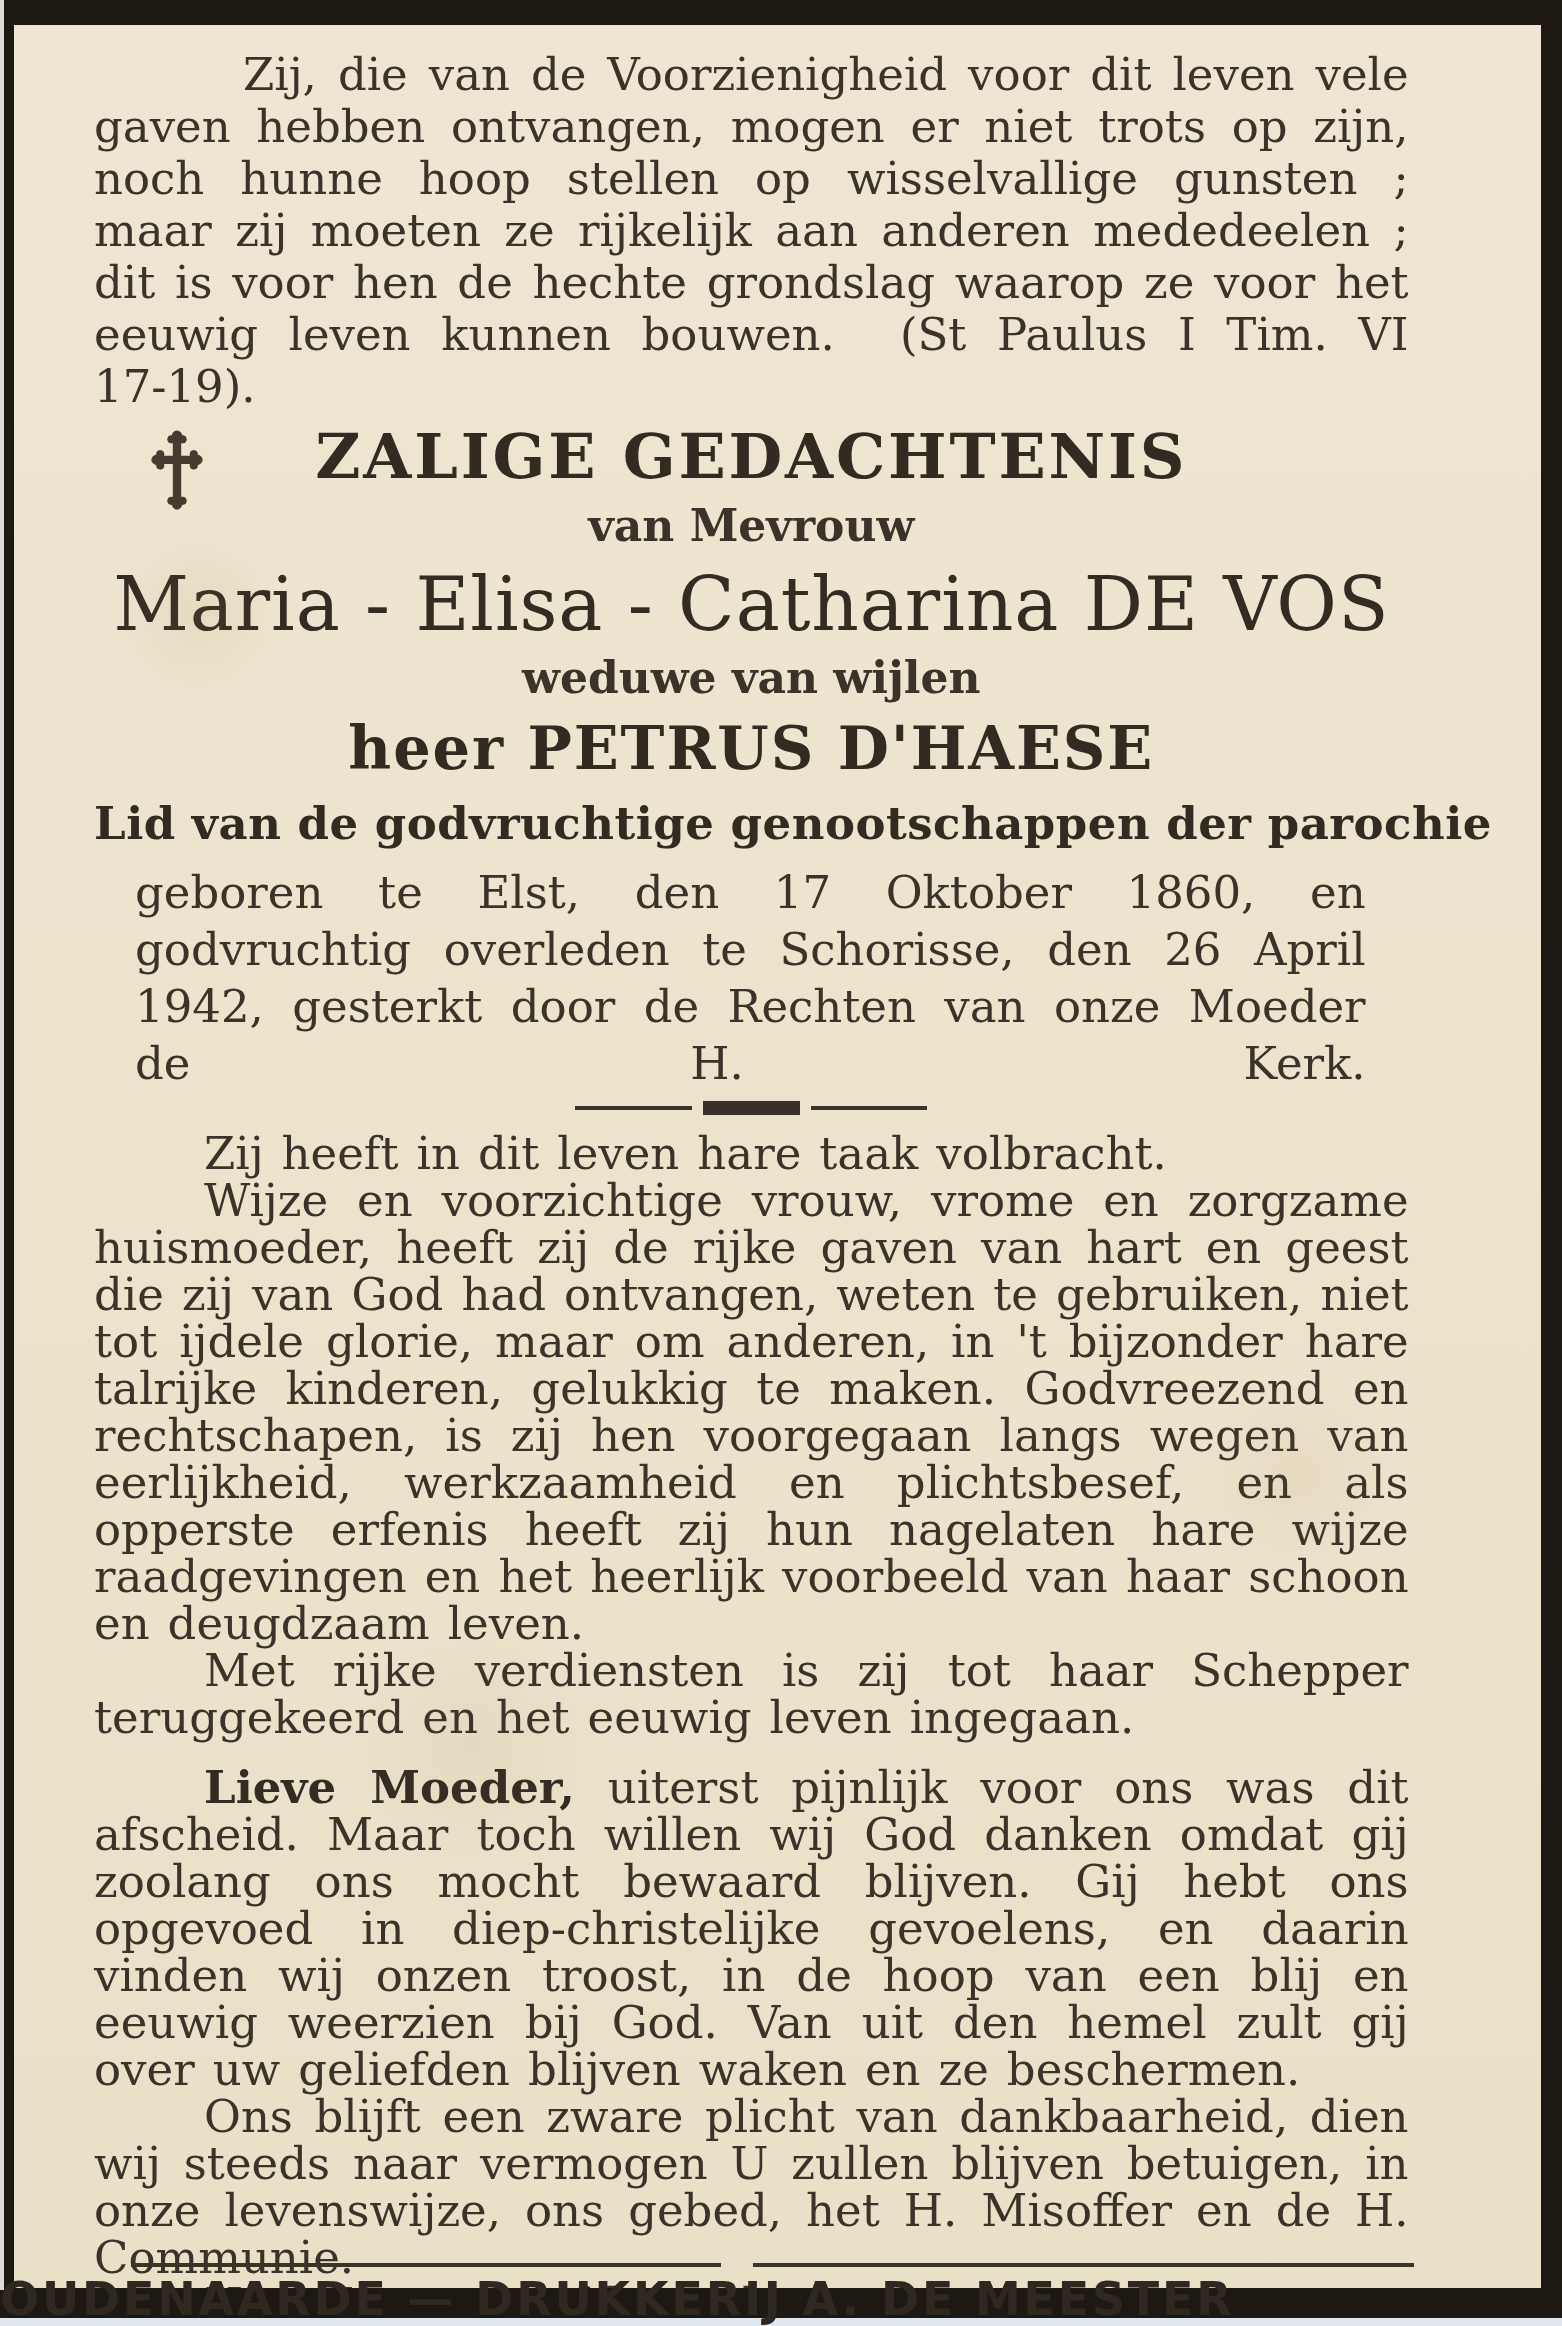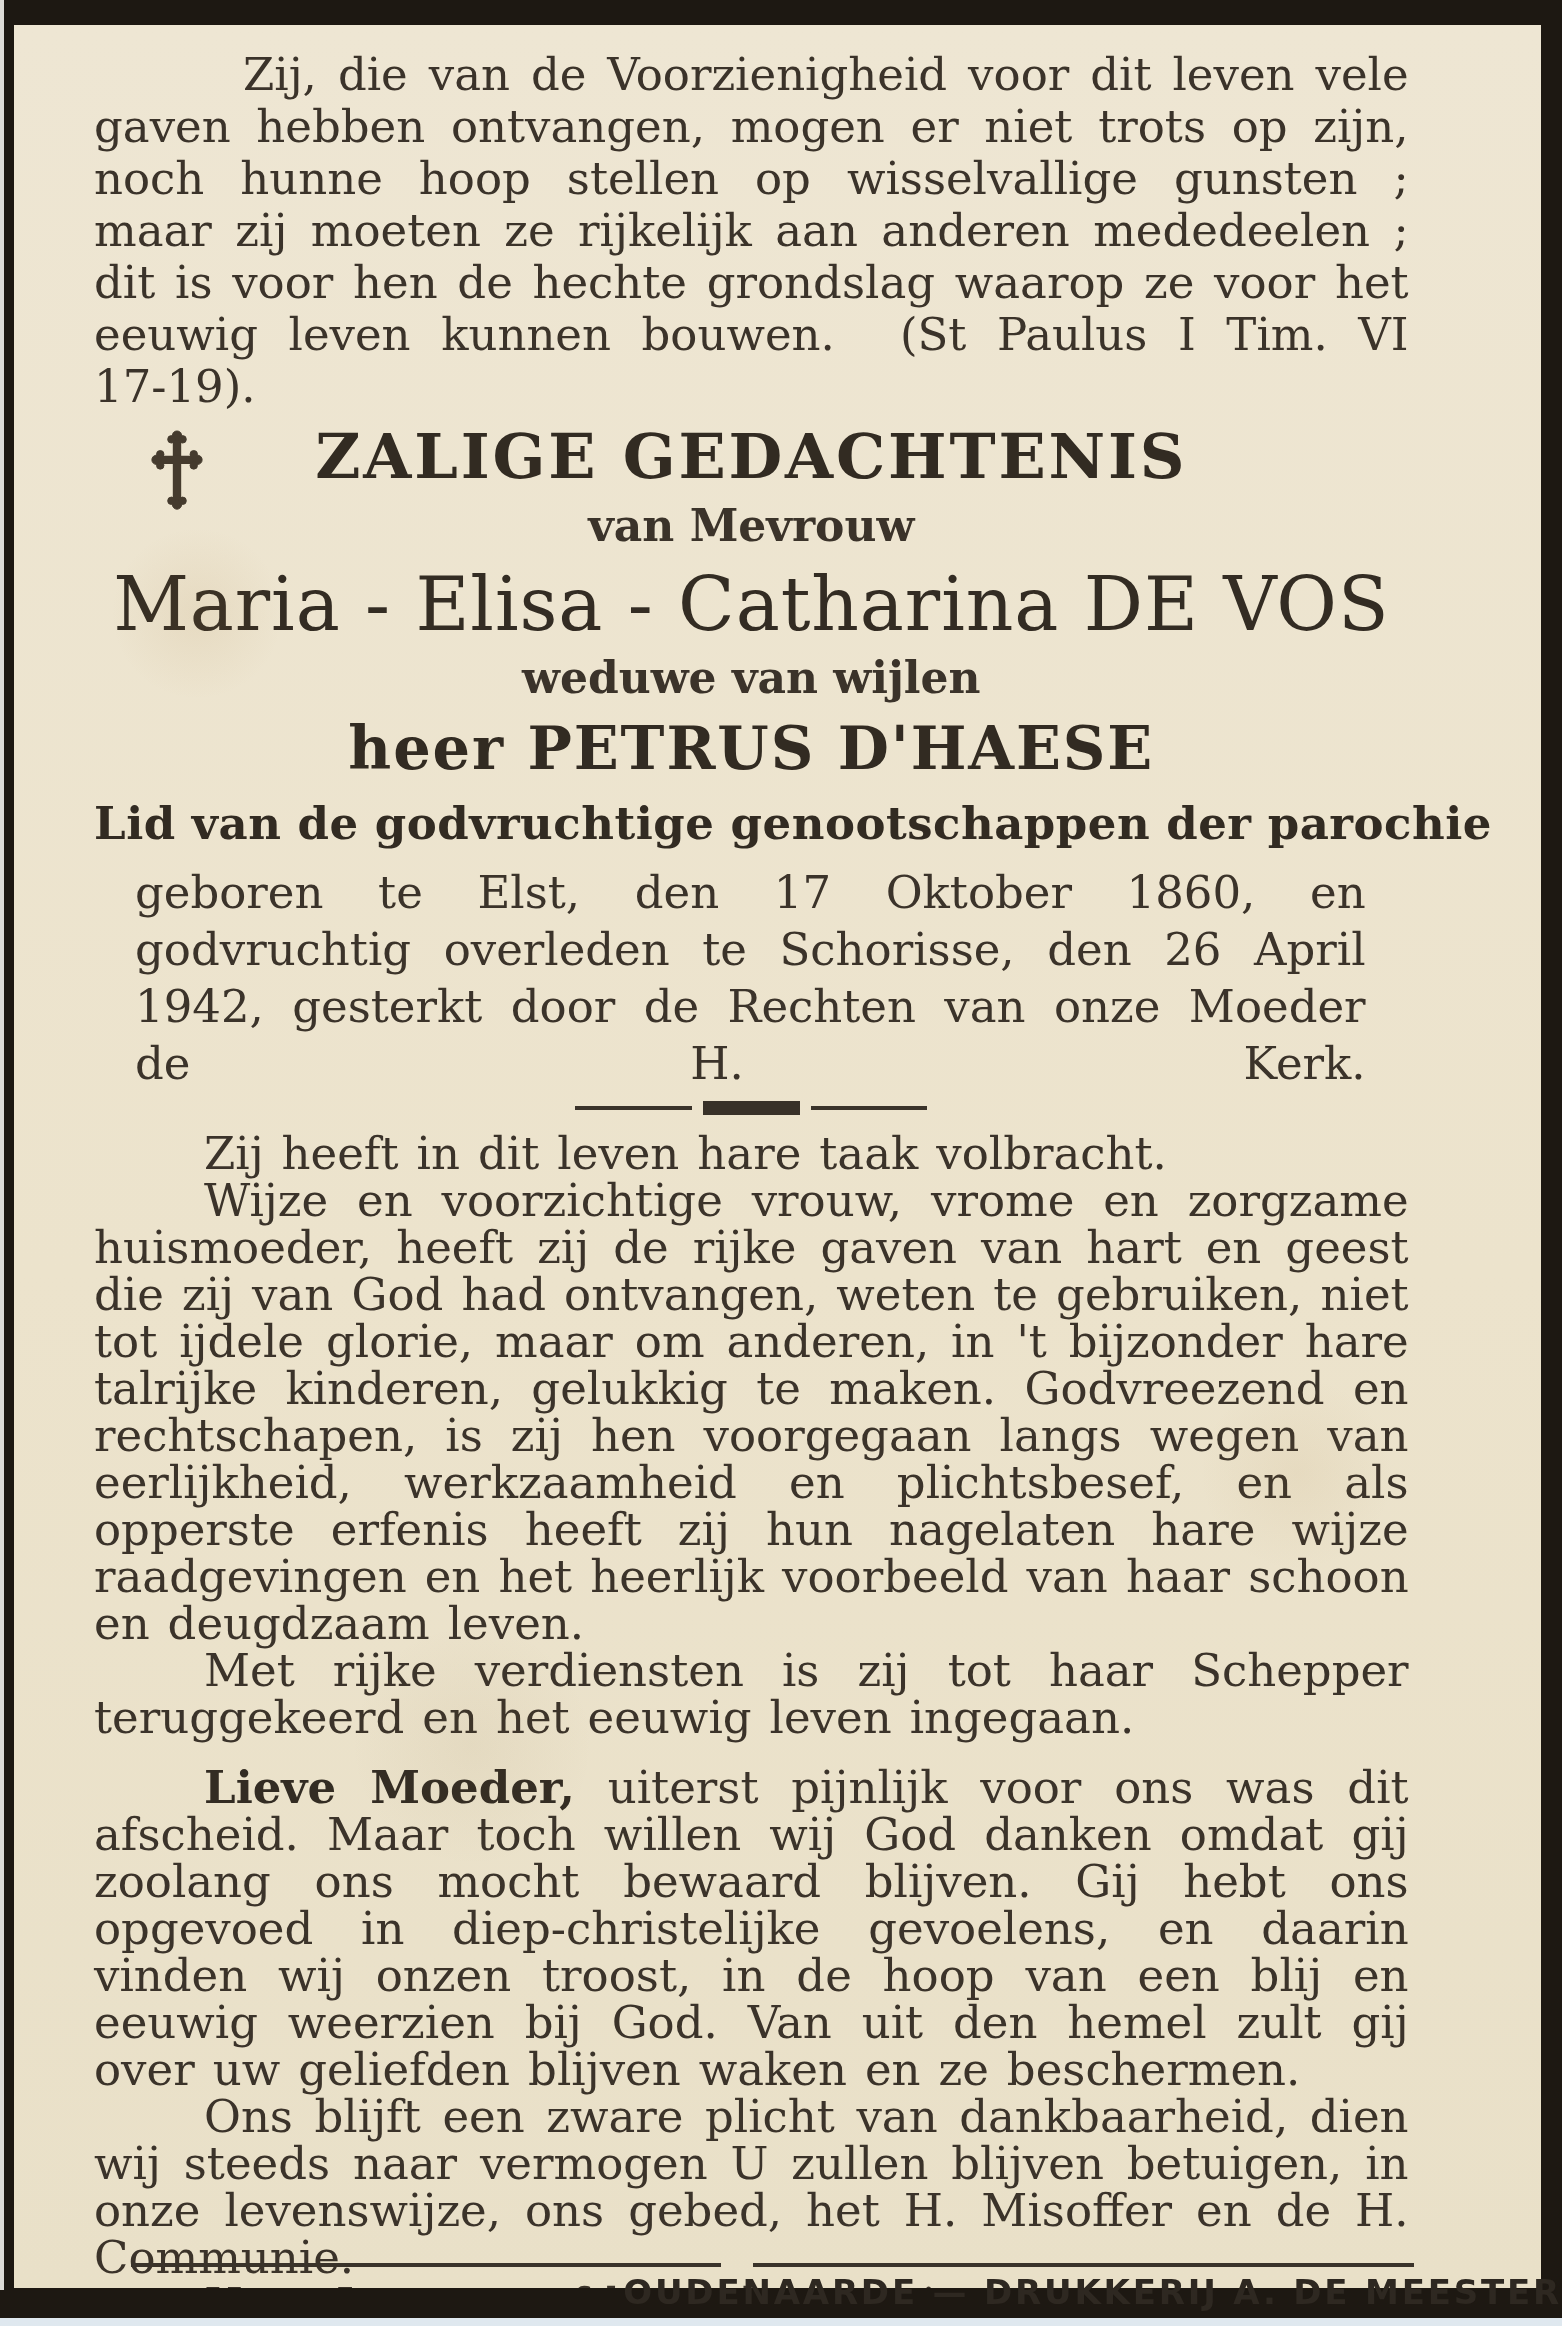--- a/index.html
+++ b/index.html
@@ -46,22 +46,22 @@
   
   .bodytext{margin-top:15px;}
   .bp{margin:0;font-size:45px;line-height:47px;text-align:justify;
       text-indent:110px;word-spacing:3.7px;}
   .bp.space-before{margin-top:22.4px;}
   .bp strong{font-weight:bold;color:#332c23;}
 
   
   .rule{position:absolute;left:131px;width:1283px;top:2263px;height:3.7px;
         background:linear-gradient(to right,#3a332a 0 46%,transparent 46% 48.5%,#3a332a 48.5% 100%);}
-  .imprint{position:absolute;left:0;right:0;top:2272px;text-align:right;
-           font-family:"DejaVu Sans", sans-serif;font-weight:bold;font-size:34px;
+  .imprint{position:absolute;left:0;right:0;top:2272px;text-align:left;
+           font-family:"DejaVu Sans", sans-serif;font-weight:bold;font-size:46px;
            letter-spacing:2.8px;color:#2e2821;}
 </style>
 </head>
 <body>
 
 <div class="page">
   <div class="backing"></div>
   <div class="sliver"></div>
 
   <div class="paper">

